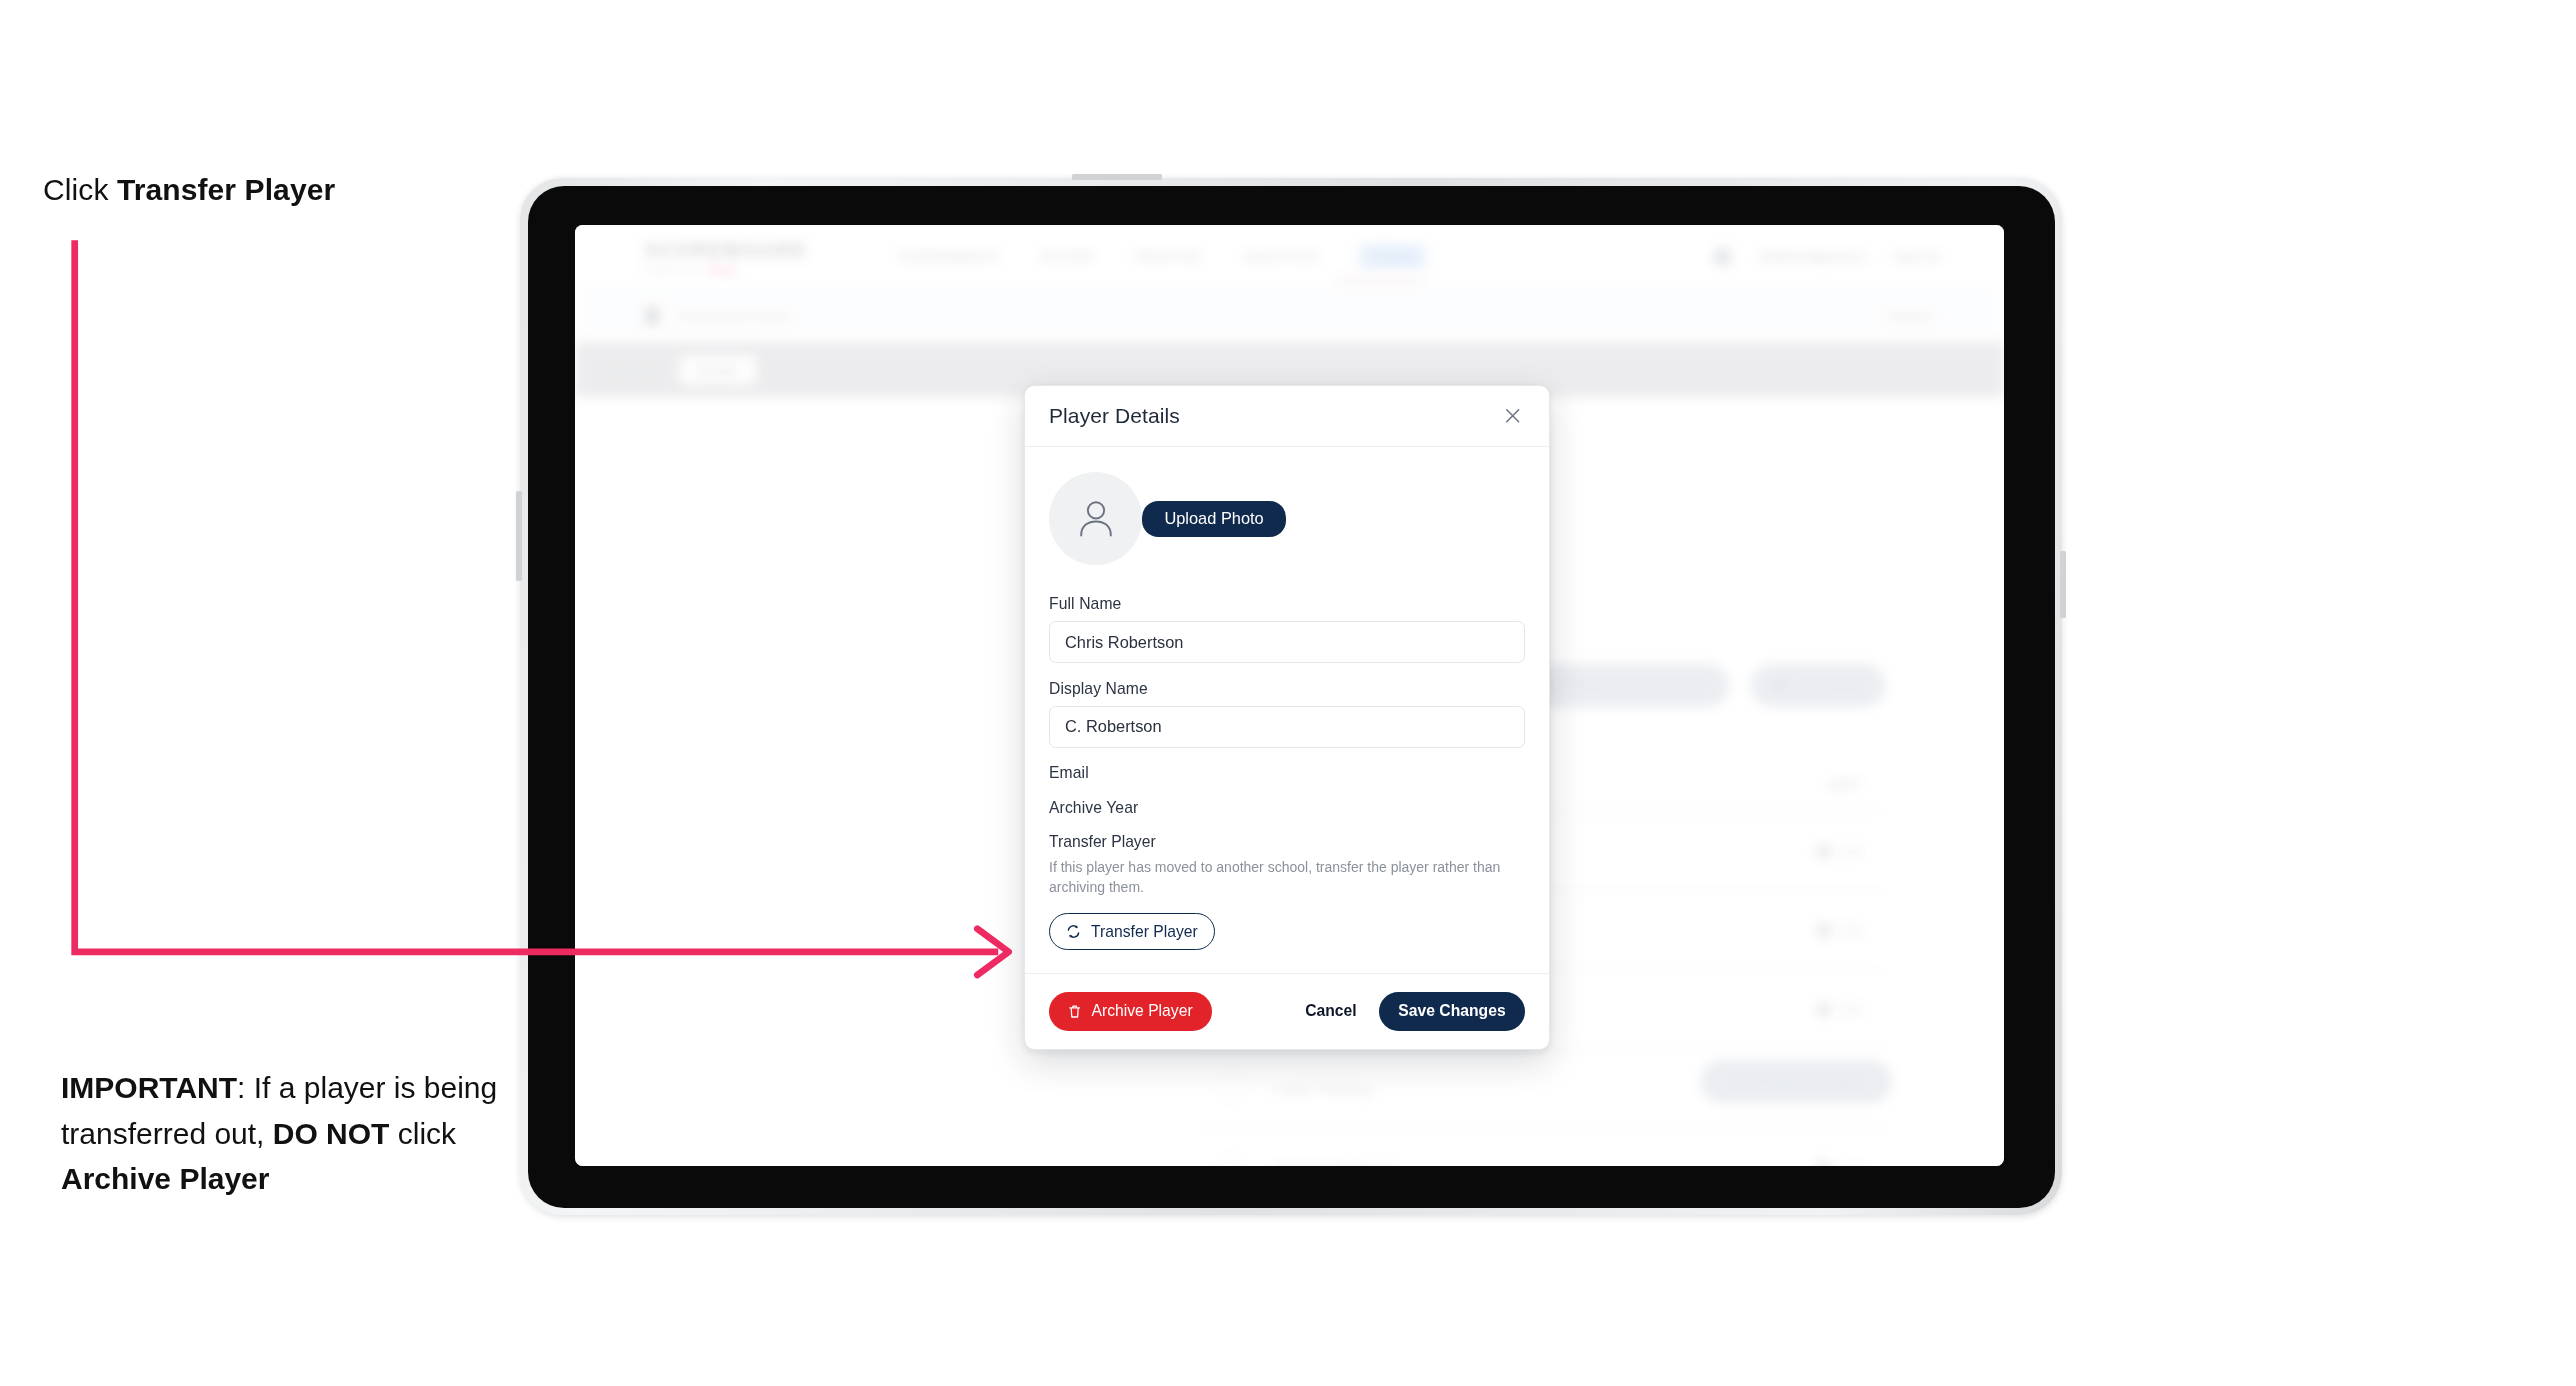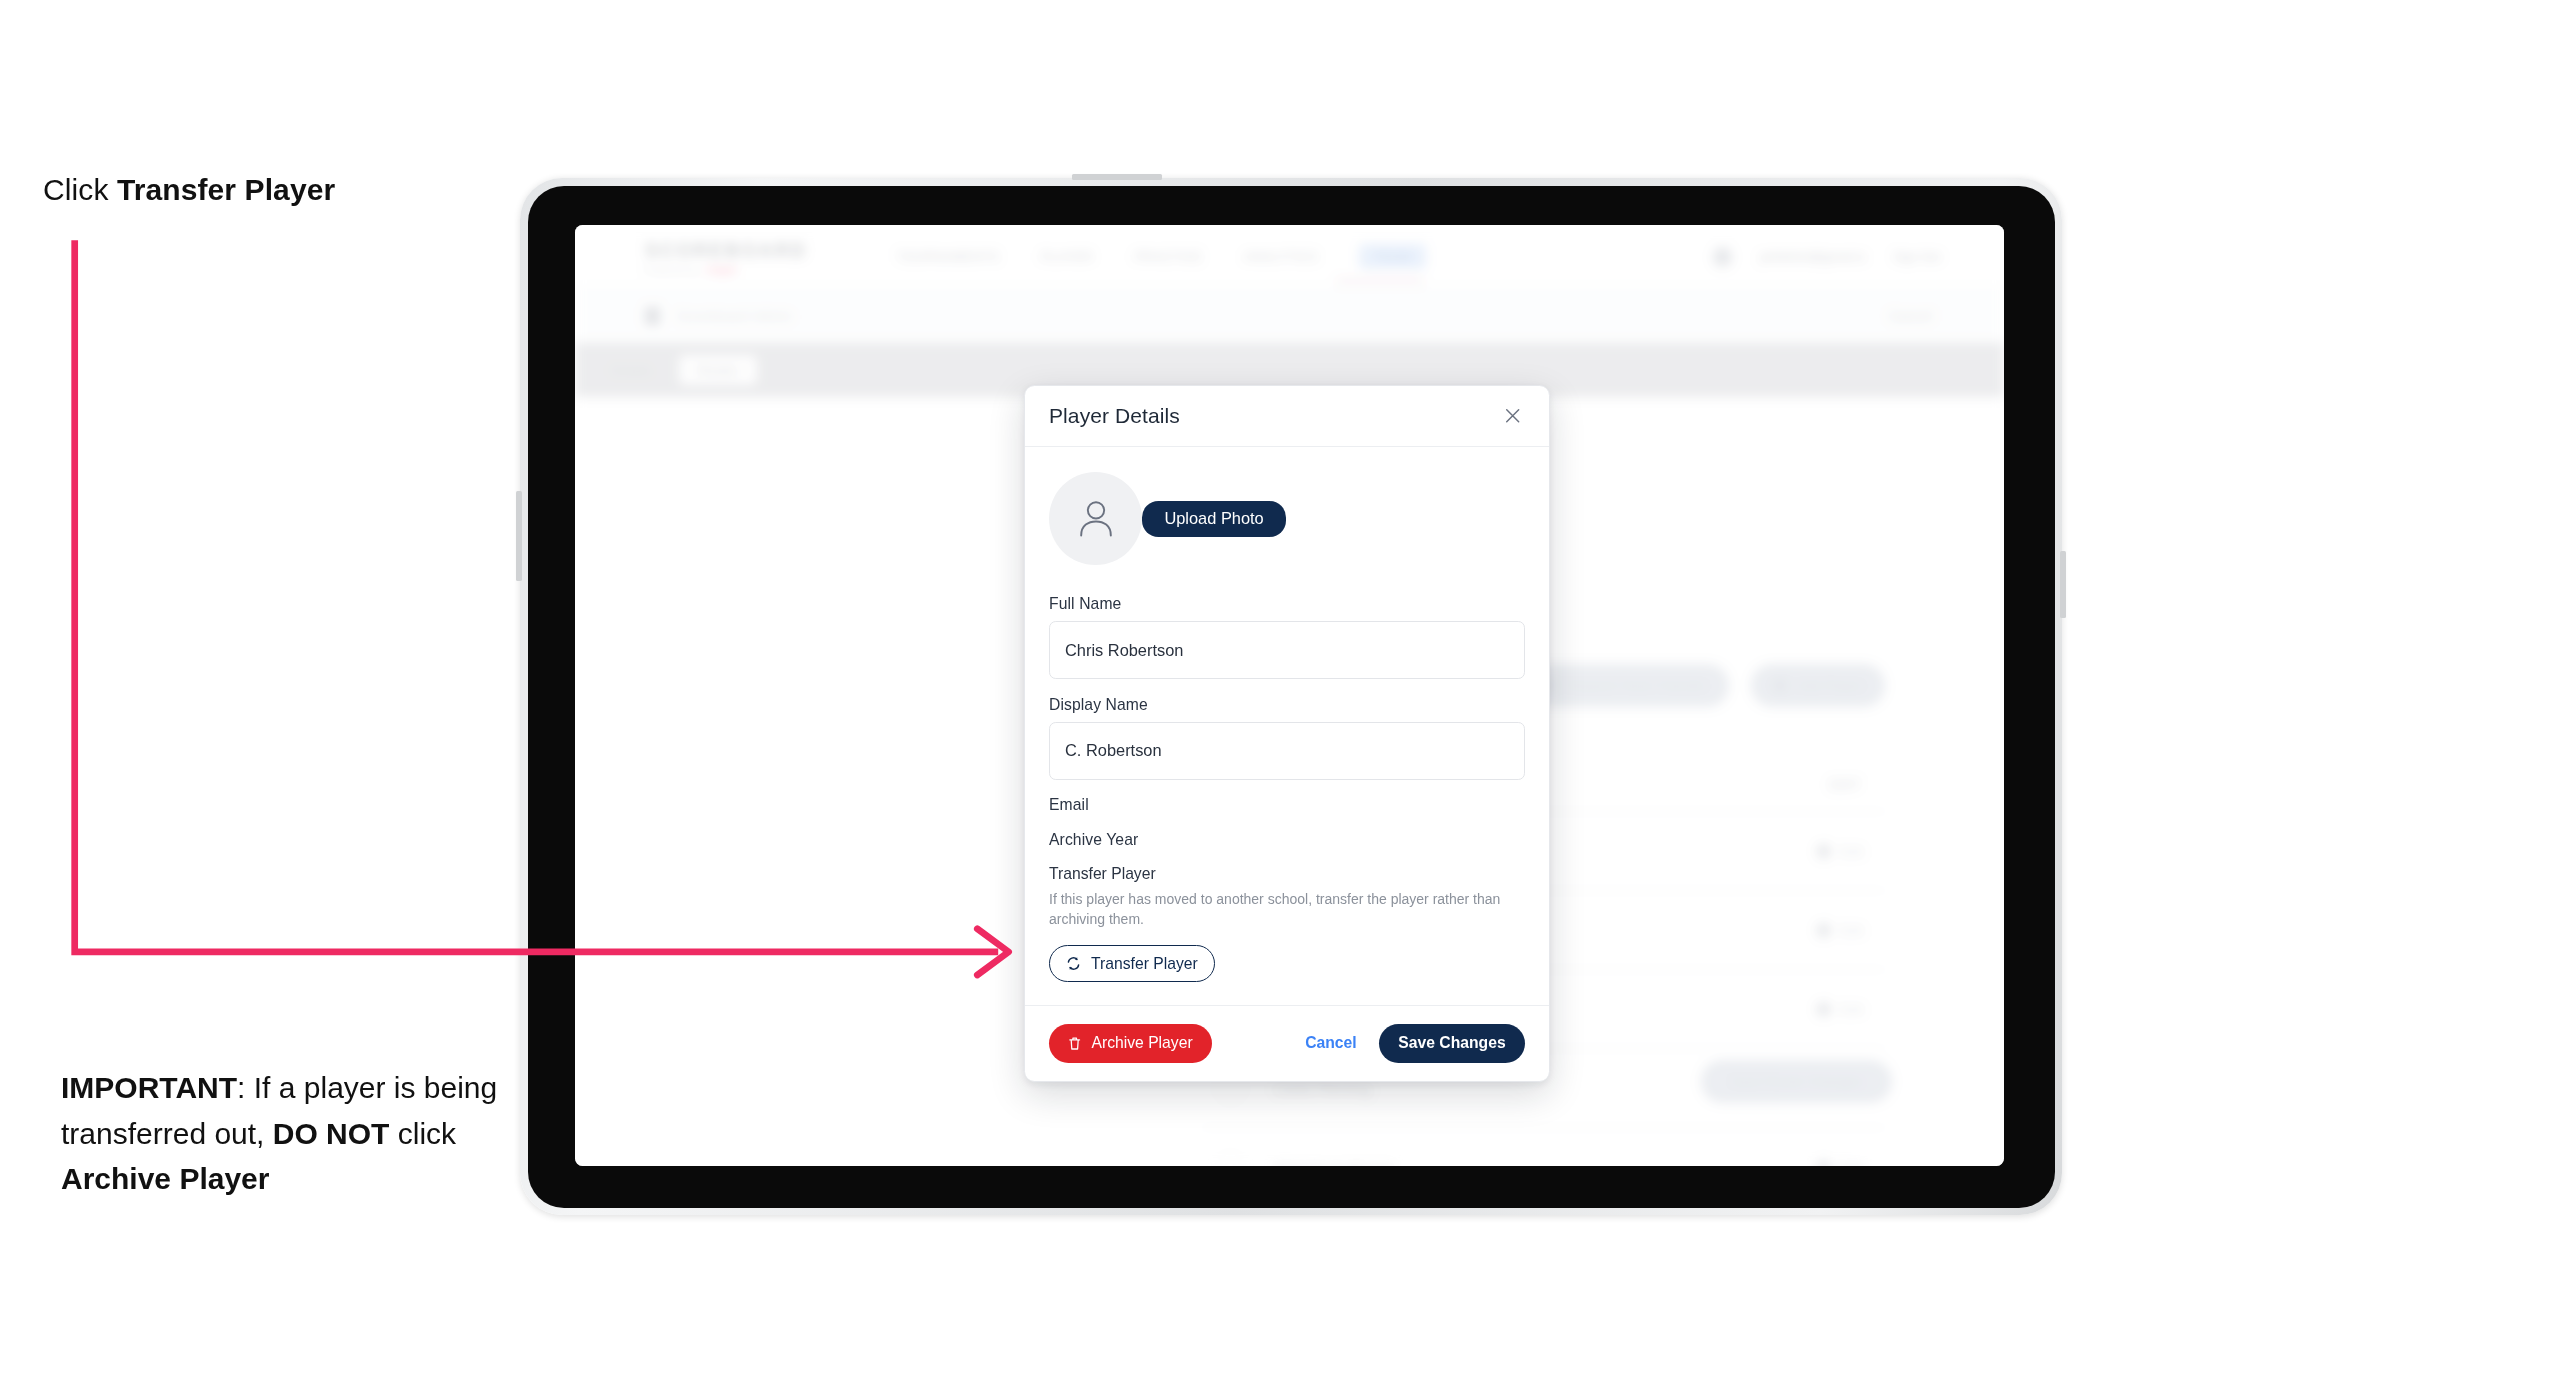--- a/index.html
+++ b/index.html
@@ -225,21 +225,21 @@
     height: 36px; padding: 0 22.4px;
     font-size: 16.4px; font-family: inherit; cursor: pointer;
   }
 
   .field { margin-bottom: 16.4px; }
   .field-label {
     display: block; font-size: 15.7px; color: #2b3443;
     margin-bottom: 8.2px; letter-spacing: 0.1px;
   }
   .field-input {
-    width: 100%; height: 58px;
+    width: 100%; height: 42px;
     border: 0.7px solid #e3e5e9; border-radius: 6.7px;
     background: #ffffff;
     padding: 0 15px;
     font-size: 16.4px; color: #29313e;
     font-family: inherit;
   }
   .field-select-wrap { position: relative; }
   .field-select {
     width: 100%; height: 42px;
     border: 0.7px solid #e3e5e9; border-radius: 6.7px;
@@ -280,21 +280,21 @@
   .archive-btn {
     display: inline-flex; align-items: center; gap: 9.7px;
     height: 39px; padding: 0 19.4px;
     border: none; border-radius: 19.4px;
     background: #e2232a; color: #ffffff;
     font-size: 15.7px; font-family: inherit; cursor: pointer;
   }
   .footer-right { margin-left: auto; display: flex; align-items: center; gap: 22.4px; }
   .cancel-btn {
     background: none; border: none;
-    font-size: 15.7px; color: #3b82f6; font-weight: bold;
+    font-size: 15.7px; color: #0f172a; font-weight: bold;
     font-family: inherit; cursor: pointer;
   }
   .save-btn {
     height: 39px; padding: 0 19.4px;
     border: none; border-radius: 19.4px;
     background: #102a4e; color: #ffffff;
     font-size: 15.7px; font-weight: bold;
     font-family: inherit; cursor: pointer;
   }
 </style>

